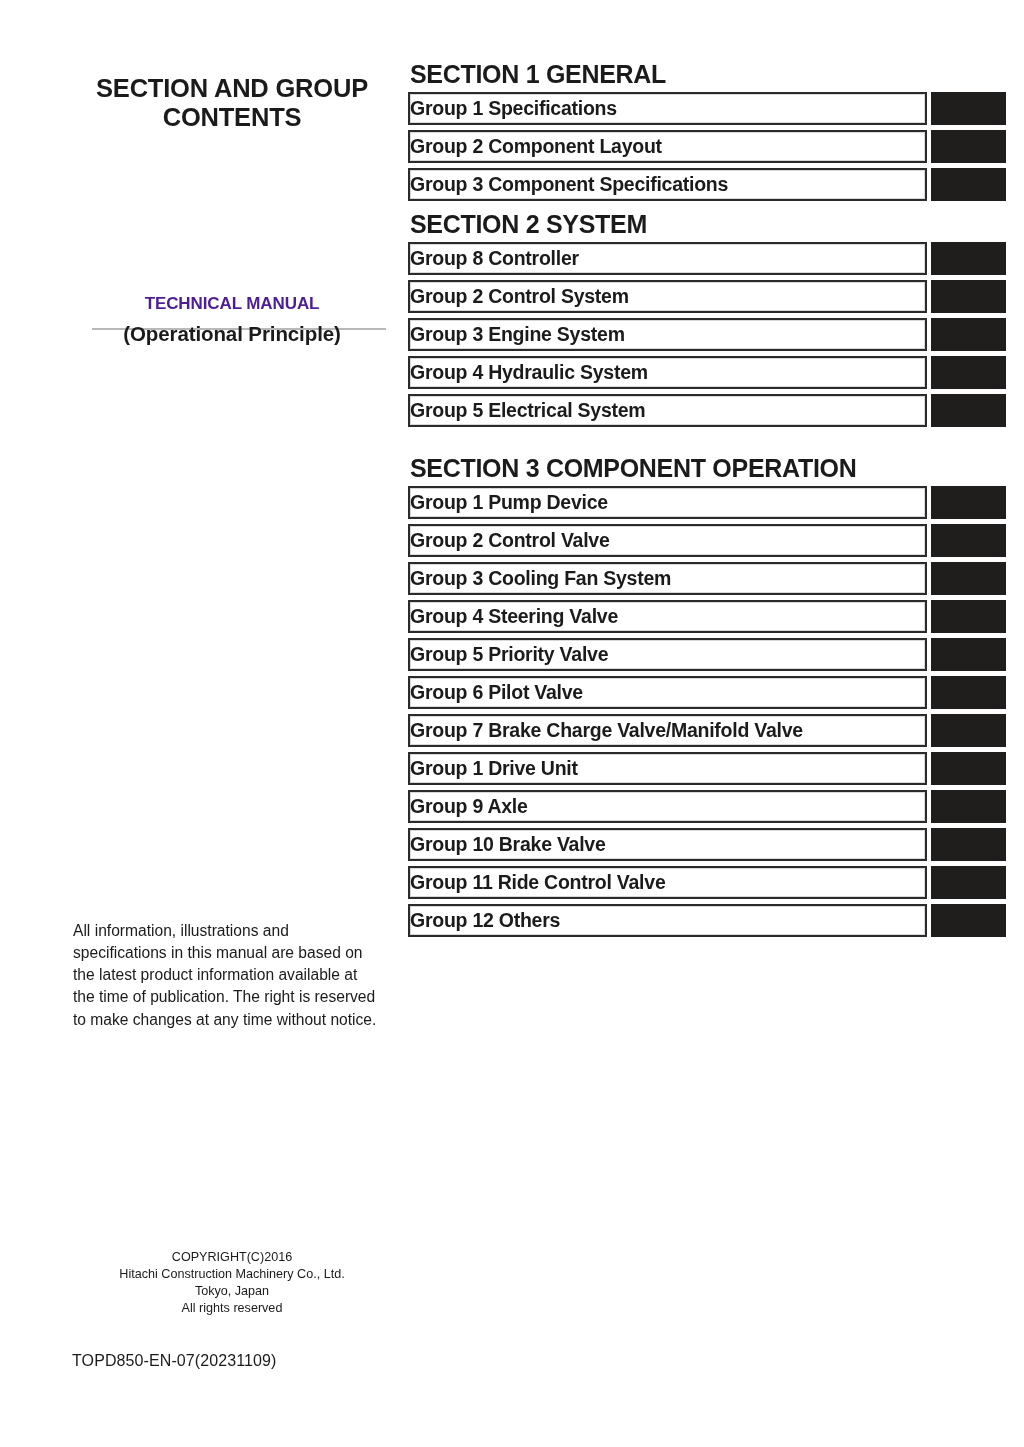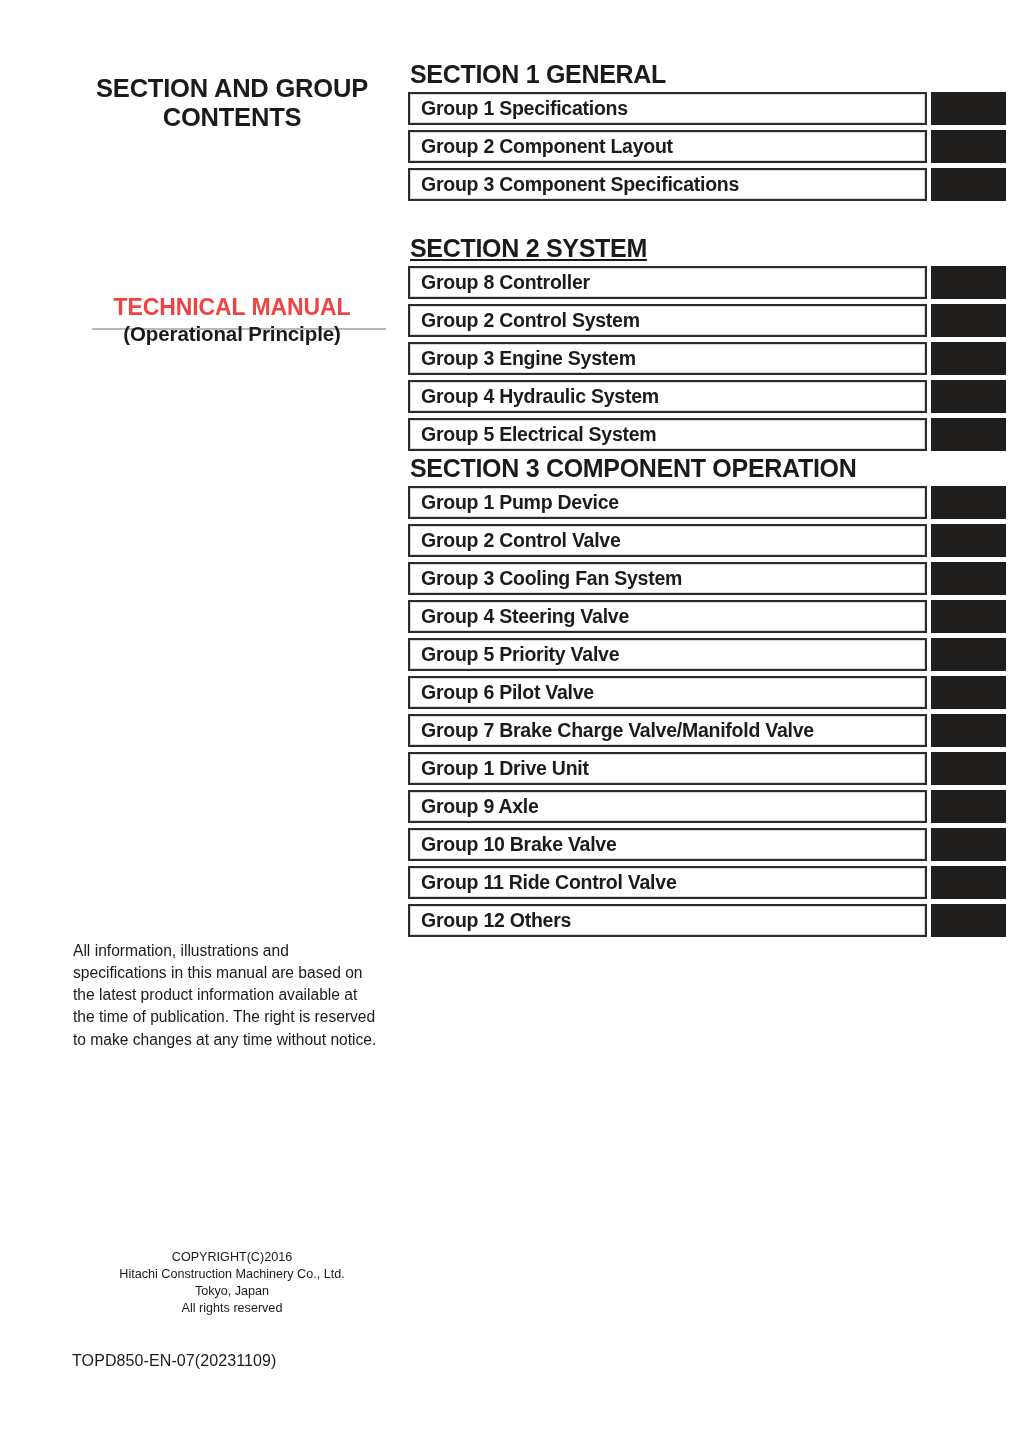--- a/index.html
+++ b/index.html
@@ -37,24 +37,24 @@
     letter-spacing: -0.2px;
     color: #1b1b1b;
   }
 
   .manual-label {
     position: absolute;
     left: 62px;
     top: 294px;
     width: 340px;
     text-align: center;
-    font-size: 23px;
+    font-size: 17px;
     font-weight: bold;
     letter-spacing: -0.1px;
-    color: #ef4444;
+    color: #4c1d95;
   }
 
   .manual-rule {
     position: absolute;
     left: 92px;
     top: 328px;
     width: 294px;
     height: 2px;
     background: #b9b9b9;
   }
@@ -67,21 +67,21 @@
     text-align: center;
     font-size: 20.5px;
     font-weight: bold;
     letter-spacing: -0.1px;
     color: #1b1b1b;
   }
 
   .disclaimer {
     position: absolute;
     left: 73px;
-    top: 940px;
+    top: 920px;
     width: 308px;
     font-size: 15.6px;
     line-height: 1.42;
     color: #1b1b1b;
     text-align: left;
   }
 
   .copyright {
     position: absolute;
     left: 62px;
@@ -141,41 +141,40 @@
     height: 33px;
     box-sizing: border-box;
     border: 2px solid #2b2b2b;
     background: #ffffff;
     box-shadow: inset 1px 1px 0 #d8d8d8, inset -1px -1px 0 #d8d8d8;
     display: flex;
     align-items: center;
   }
 
   .group-label {
-    padding-left: 11px;
     font-size: 19.5px;
     font-weight: bold;
     letter-spacing: -0.25px;
     color: #1b1b1b;
     white-space: nowrap;
   }
 
   .group-tab {
     position: absolute;
     left: 523px;
     top: 0;
     width: 75px;
     height: 33px;
     background: #201d1d;
     box-sizing: border-box;
   }
 
   
   #section-1 { top: 62px; }
-  #section-2 { top: 236px; text-decoration: underline; }
+  #section-2 { top: 212px; }
   #section-3 { top: 456px; }
 </style>
 </head>
 <body>
 
 <div class="left-col">
 
   <div class="cover-title">SECTION AND GROUP CONTENTS</div>
 
   <div class="manual-label">TECHNICAL MANUAL</div>

